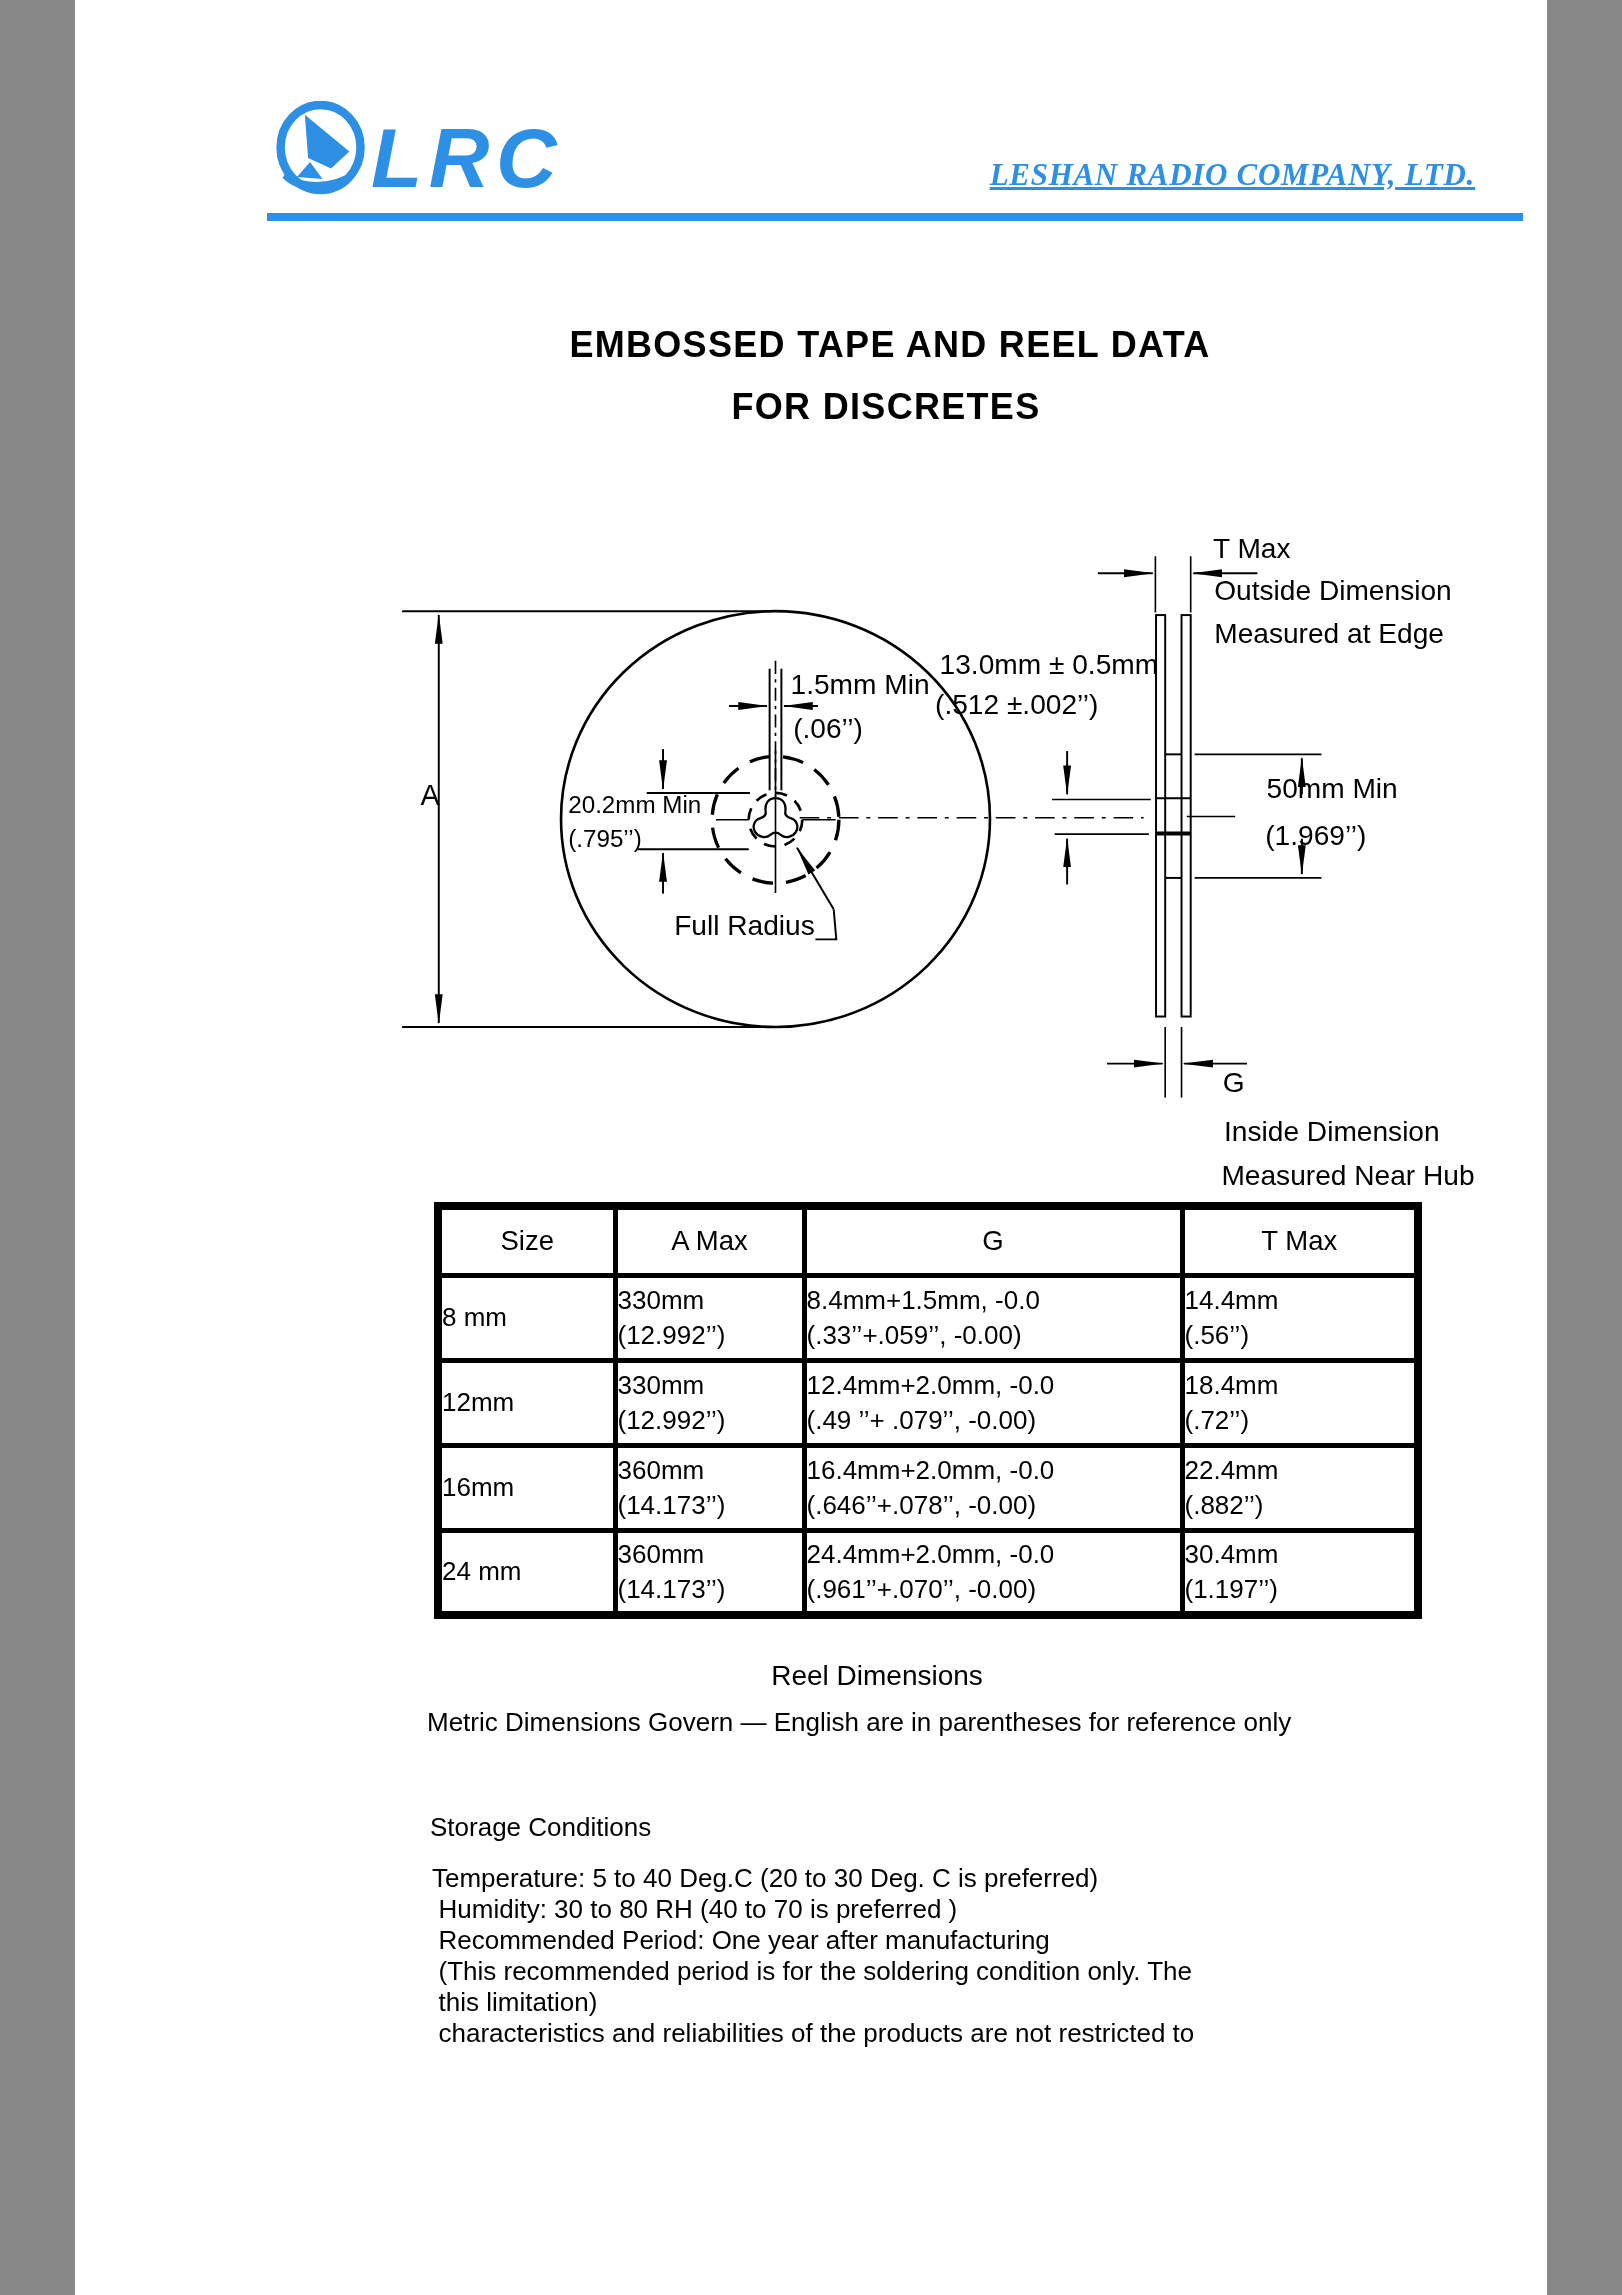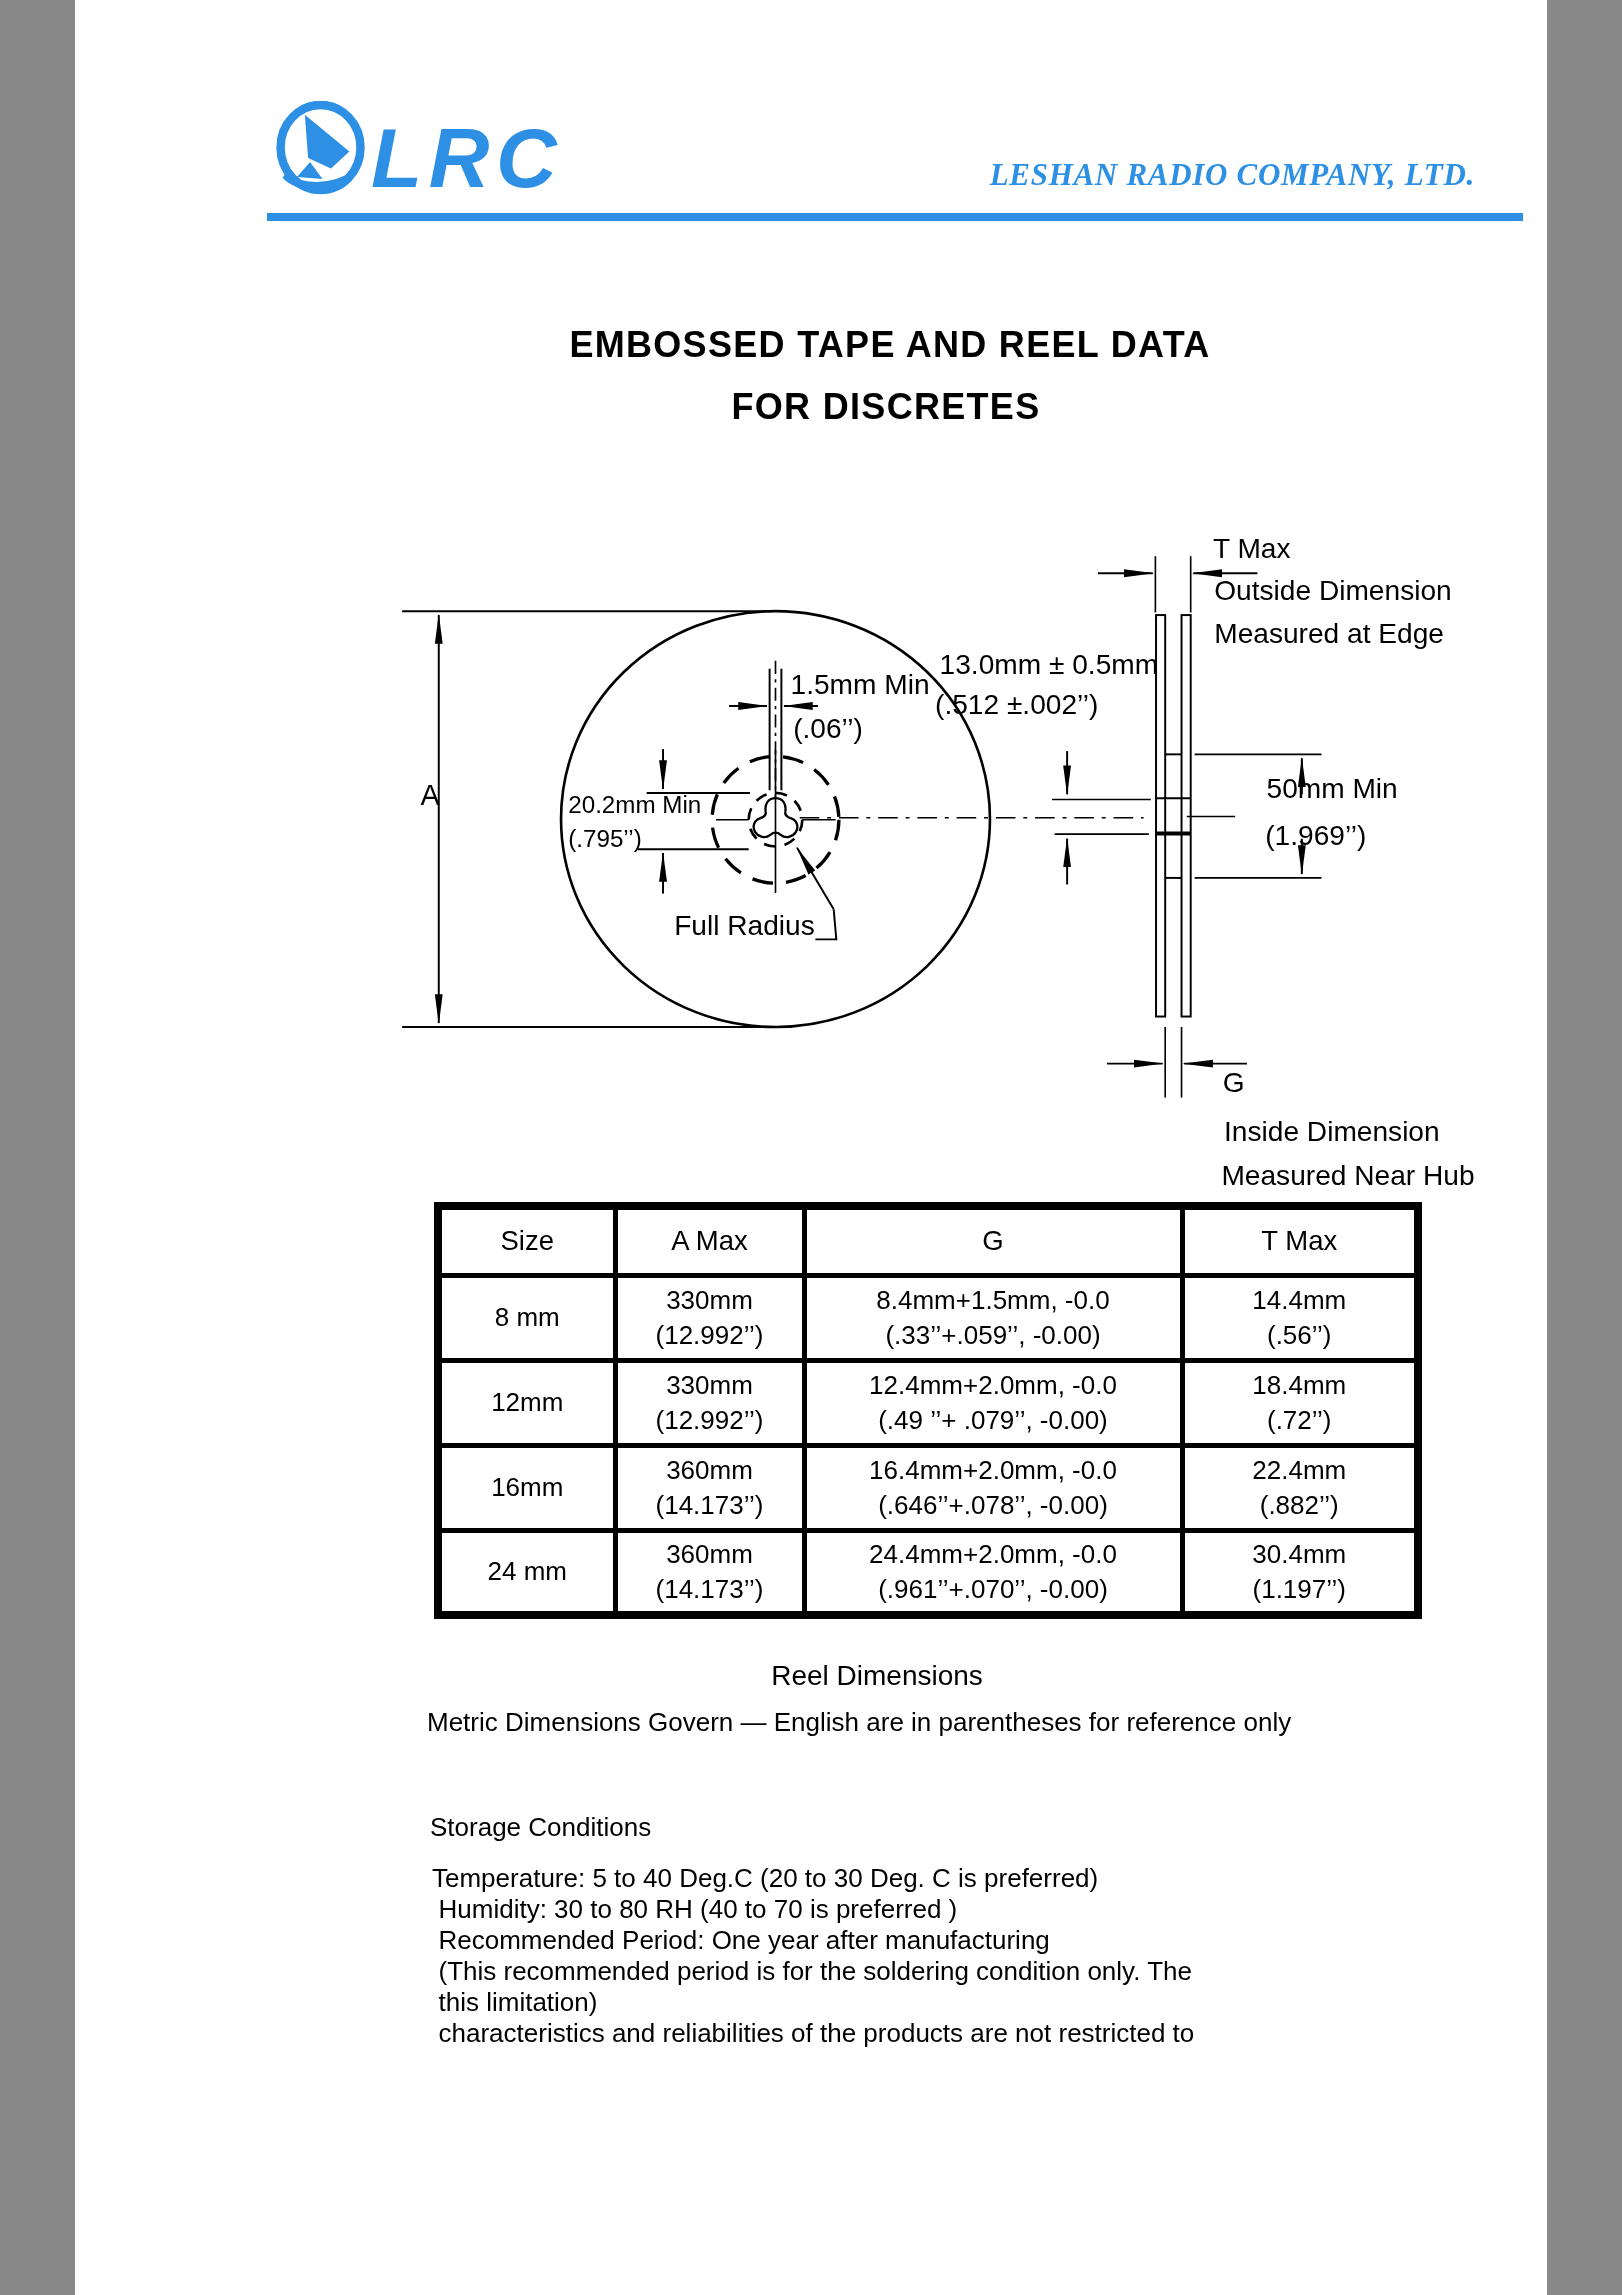--- a/index.html
+++ b/index.html
@@ -13,38 +13,38 @@
   .abs { position:absolute; }
 
   
   .logo-text {
     left:296px; top:116px; font-size:84px; font-weight:900; font-style:italic;
     color:var(--accent); letter-spacing:6.5px; line-height:1;
   }
   .company {
     left:589px; top:157px; width:811px; text-align:right;
     font-family:"Liberation Serif", serif; font-style:italic; font-weight:bold;
-    font-size:31px; color:var(--accent); letter-spacing:0.7px;
+    font-size:31px; color:var(--accent); letter-spacing:0.7px;text-decoration:underline;
   }
   .header-rule { left:192px; top:213px; width:1256px; height:7.9px; background:var(--accent); }
 
   
   .title-1 { left:0; top:324px; width:1622px; text-align:center; font-size:36px; font-weight:bold; letter-spacing:1.3px;padding-left:8px; }
   .title-2 { left:0; top:386px; width:1622px; text-align:center; font-size:36px; font-weight:bold; letter-spacing:1.3px; }
 
   
   svg text { font-family:"Liberation Sans", sans-serif; fill:#000; }
   .dimtxt  { font-size:43px; }
   .dimtxt-sm { font-size:37px; }
   .a-txt { font-size:44px; }
 
   
   .reel-table {
     position:absolute; left:359px; top:1202px; width:979px;
-    border-collapse:collapse; table-layout:fixed; text-align:center;
+    border-collapse:collapse; table-layout:fixed; 
   }
   .reel-table th, .reel-table td { border:5.9px solid #000; font-weight:normal; vertical-align:middle; }
   .reel-table { border:8.5px solid #000; }
   .reel-table th { height:69px; font-size:27.5px; }
   .reel-table td { height:85px; font-size:26px; }
   .cell2 div { line-height:35px; }
   .size-col { width:177px; } .amax-col { width:189px; } .g-col { width:378px; } .tmax-col { width:236px; }
 
   .caption { left:357px; top:1660px; width:890px; text-align:center; font-size:28px; }
   .note    { left:352px; top:1707px; font-size:26px; }

